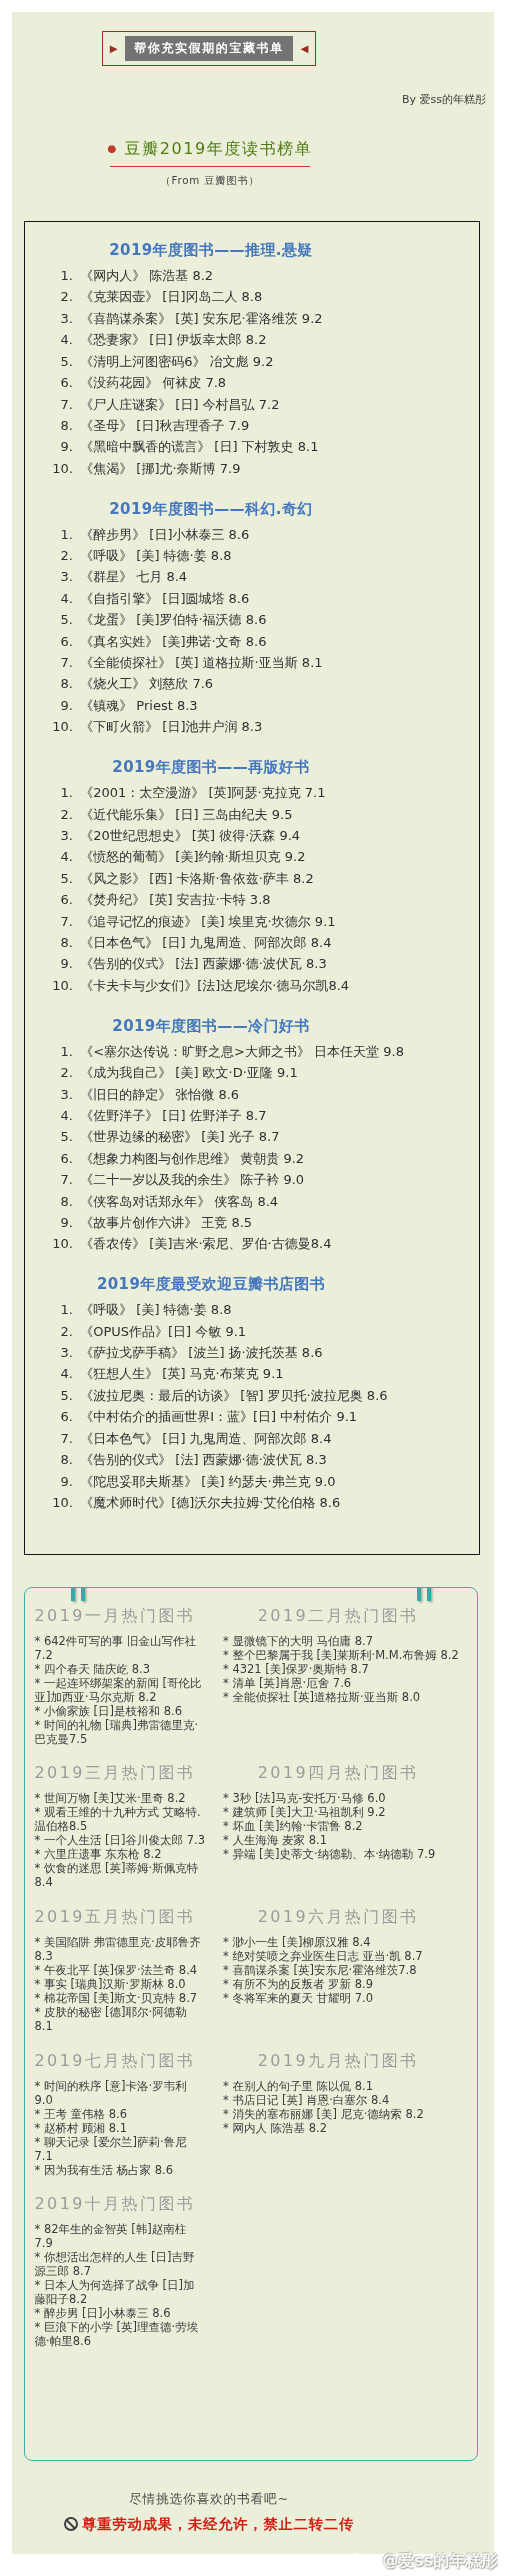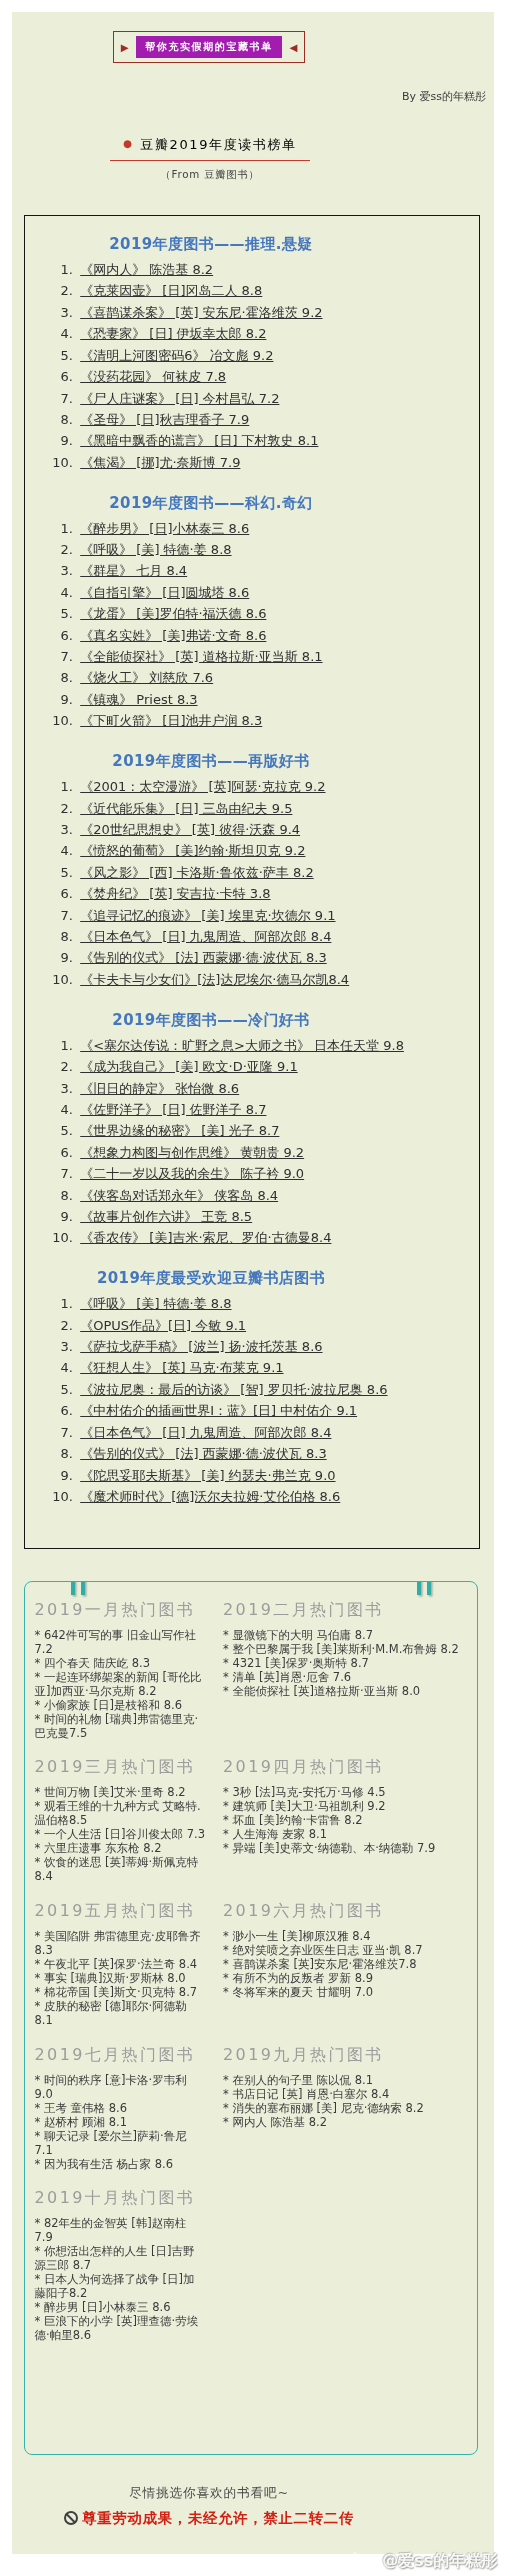--- a/index.html
+++ b/index.html
@@ -15,65 +15,65 @@
   }
   
   .banner{
     position:relative;left:-44px;
     width:fit-content;margin:0 auto;
     border:0.8px solid #9c2d22;padding:4px 7.1px;
     display:flex;align-items:center;gap:7.1px;background:transparent;
   }
   .banner .arrow{color:#9c2d22;font-size:10.3px;line-height:1;}
   .banner .fill{
-    background:#a21caf;color:#ffffff;font-weight:bold;font-size:10px;
+    background:#737373;color:#ffffff;font-weight:bold;font-size:12px;
     letter-spacing:1.6px;padding:4px 9.5px;white-space:nowrap;
   }
   .byline{
     margin-top:26px;text-align:right;padding-right:8px;
     font-size:11px;color:#3a3a3a;
   }
   
   .list-header{position:relative;left:-43px;margin-top:32px;text-align:center;}
   .list-header .dot{color:#c3392b;font-size:10.3px;vertical-align:2.4px;margin-right:8px;}
-  .list-header .t{font-size:13px;color:#000000;letter-spacing:1.6px;}
+  .list-header .t{font-size:16px;color:#4d7c0f;letter-spacing:1.6px;}
   .list-header .underline{width:200px;height:1.6px;background:#c3392b;margin:5.6px auto 0;}
   .list-header .sub{margin-top:7.1px;font-size:10.3px;color:#414141;letter-spacing:0.8px;}
   
   .mainbox{
     position:relative;box-sizing:border-box;
     margin:33px 0 0 12px;width:456px;height:1334px;
     border:1.6px solid #161616;padding:8px 11px 0 11px;overflow:hidden;
   }
   .sec{margin-bottom:20.7px;}
   .sec .sec-title{
     position:relative;left:-41px;
     text-align:center;color:#4477bd;font-weight:bold;font-size:15px;
     margin:11px 0 4.8px 0;letter-spacing:0.4px;
   }
   ol.rank{
     margin:0;padding:0 0 0 41px;list-style:decimal;
     font-size:13px;color:#303030;line-height:21.4px;
   }
-  ol.rank li{padding-left:3.2px;text-decoration:underline;}
+  ol.rank li{padding-left:3.2px;}
   
   .monthbox{
     position:relative;box-sizing:border-box;
     margin:32px 0 0 12px;width:454px;height:874px;
     border:1.6px solid #35b3ab;border-radius:8px;
     padding:4.8px 9.5px 0 9.5px;overflow:hidden;background:#ebefda;
   }
   .bars{position:absolute;top:-12.7px;display:flex;gap:6.4px;}
   .bars.left{left:46px;}
   .bars.right{right:46px;}
   .bars i{display:block;width:4px;height:25.4px;background:#2fada6;box-shadow:1.6px 1.6px 1.6px rgba(60,60,60,.35);}
   .mgrid{display:grid;grid-template-columns:171px 1fr;column-gap:17.5px;}
   .month{margin-bottom:4.8px;}
   .month .m-title{
-    text-align:left;padding-right:14.3px;
+    text-align:center;padding-right:14.3px;
     color:#9c9c9c;font-size:16px;letter-spacing:2.4px;
     margin:12.7px 0 7.1px 0;white-space:nowrap;
   }
   ul.mlist{margin:0;padding:0;list-style:none;font-size:11.5px;color:#3b3b3b;line-height:14px;}
   
   .footer-note{
     position:relative;left:-44px;margin-top:30px;text-align:center;
     font-size:12.7px;color:#4a4a4a;letter-spacing:0.8px;
   }
   .footer-warning{
@@ -148,21 +148,21 @@
           <li>《全能侦探社》 [英] 道格拉斯·亚当斯 8.1</li>
           <li>《烧火工》 刘慈欣 7.6</li>
           <li>《镇魂》 Priest 8.3</li>
           <li>《下町火箭》 [日]池井户润 8.3</li>
         </ol>
     </div>
 
     <div class="sec">
       <div class="sec-title">2019年度图书——再版好书</div>
       <ol class="rank">
-          <li>《2001：太空漫游》 [英]阿瑟·克拉克 9.2</li>
+          <li>《2001：太空漫游》 [英]阿瑟·克拉克 7.1</li>
           <li>《近代能乐集》 [日] 三岛由纪夫 9.5</li>
           <li>《20世纪思想史》 [英] 彼得·沃森 9.4</li>
           <li>《愤怒的葡萄》 [美]约翰·斯坦贝克 9.2</li>
           <li>《风之影》 [西] 卡洛斯·鲁依兹·萨丰 8.2</li>
           <li>《焚舟纪》 [英] 安吉拉·卡特 3.8</li>
           <li>《追寻记忆的痕迹》 [美] 埃里克·坎德尔 9.1</li>
           <li>《日本色气》 [日] 九鬼周造、阿部次郎 8.4</li>
           <li>《告别的仪式》 [法] 西蒙娜·德·波伏瓦 8.3</li>
           <li>《卡夫卡与少女们》[法]达尼埃尔·德马尔凯8.4</li>
         </ol>
@@ -238,21 +238,21 @@
             <li>* 世间万物 [美]艾米·里奇 8.2</li>
             <li>* 观看王维的十九种方式 艾略特.温伯格8.5</li>
             <li>* 一个人生活 [日]谷川俊太郎 7.3</li>
             <li>* 六里庄遗事 东东枪 8.2</li>
             <li>* 饮食的迷思 [英]蒂姆·斯佩克特 8.4</li>
           </ul>
       </div>
       <div class="month">
         <div class="m-title">2019四月热门图书</div>
         <ul class="mlist">
-            <li>* 3秒 [法]马克-安托万·马修 4.5</li>
+            <li>* 3秒 [法]马克-安托万·马修 6.0</li>
             <li>* 建筑师 [美]大卫·马祖凯利 9.2</li>
             <li>* 坏血 [美]约翰·卡雷鲁 8.2</li>
             <li>* 人生海海 麦家 8.1</li>
             <li>* 异端 [美]史蒂文·纳德勒、本·纳德勒 7.9</li>
           </ul>
       </div>
       <div class="month">
         <div class="m-title">2019五月热门图书</div>
         <ul class="mlist">
             <li>* 美国陷阱 弗雷德里克·皮耶鲁齐 8.3</li>

